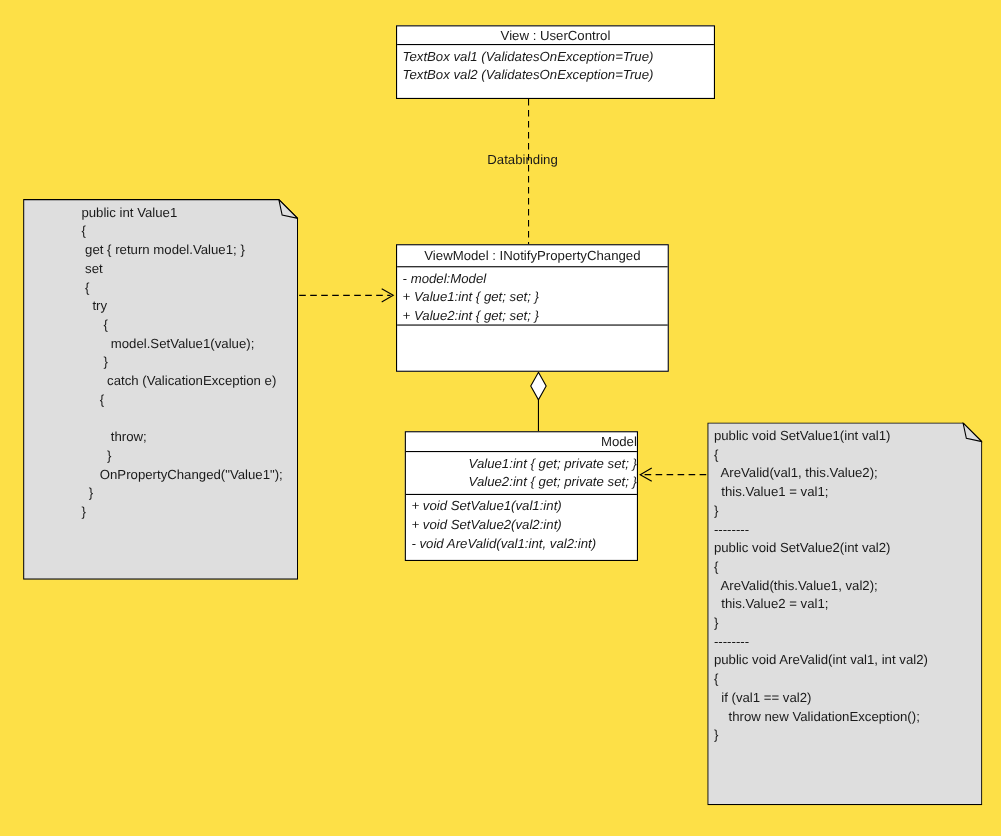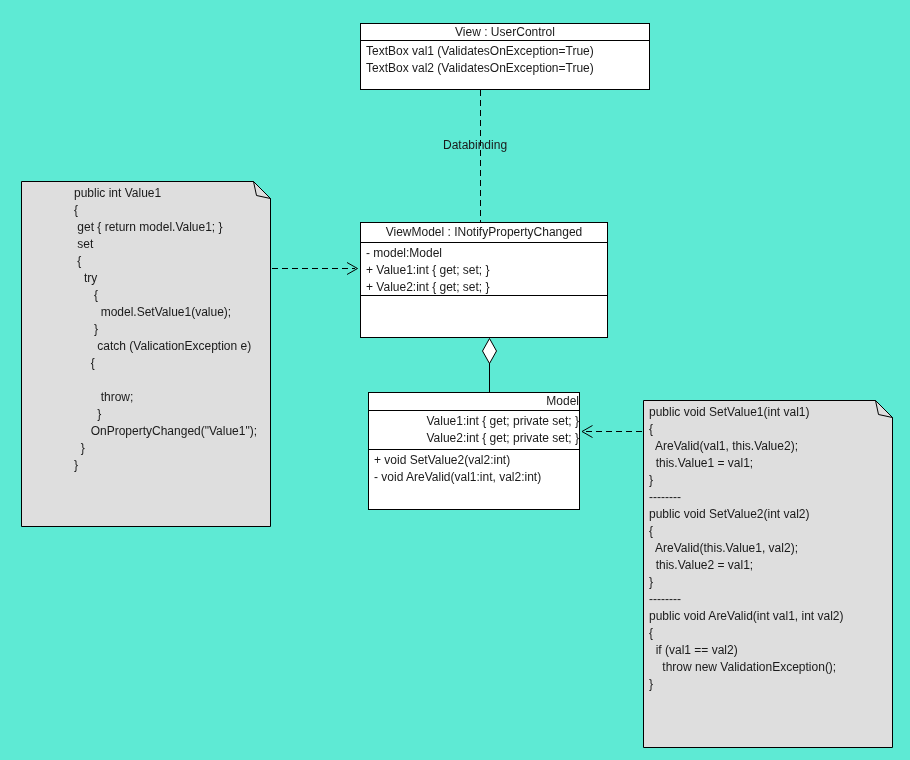--- a/index.html
+++ b/index.html
@@ -1,26 +1,26 @@
 <!DOCTYPE html>
 <html><head>
 <meta charset="utf-8">
 <style>
   html, body { margin:0; padding:0; background:#ffffff; }
   .canvas {
-    position:relative; width:910px; height:760px; background:#5eead4;
+    position:relative; width:910px; height:760px; background:#fde047;
     font-family:"Liberation Sans","DejaVu Sans",sans-serif;
     font-size:12px; color:#1a1a1a; overflow:hidden;
   }
   .connector-layer { position:absolute; left:0; top:0; width:910px; height:760px; pointer-events:none; }
 
   .uml-class { position:absolute; background:#ffffff; border:1px solid #000; box-sizing:border-box; }
   .uml-title { text-align:center; white-space:nowrap; overflow:hidden; box-sizing:border-box; }
   .uml-section { border-top:1px solid #000; box-sizing:border-box; padding:2px 0 0 5px; overflow:hidden; }
-  .uml-row { line-height:17px; white-space:nowrap; }
+  .uml-row { line-height:17px; white-space:nowrap;font-style:italic; }
 
   .view-box { left:360px; top:23px; width:290px; height:67px; }
   .view-box .uml-title { height:16px; line-height:16px; }
   .view-box .uml-section { height:49px; }
 
   .viewmodel-box { left:360px; top:222px; width:248px; height:116px; }
   .viewmodel-box .uml-title { height:19px; line-height:19px; }
   .viewmodel-box .vm-attrs { height:53px; }
   .viewmodel-box .vm-methods { height:42px; }
 
@@ -30,21 +30,21 @@
   .model-box .model-methods { height:60px; }
 
   .note { position:absolute; }
   .note svg.note-shape { position:absolute; left:0; top:0; }
   .note pre.note-text {
     position:relative; margin:0; padding:4px 0 0 6px;
     font-family:"Liberation Sans","DejaVu Sans",sans-serif;
     font-size:12px; line-height:17px; white-space:pre; color:#1a1a1a;
   }
   .left-note { left:21px; top:181px; width:250px; height:346px;padding-left:47px; }
-  .right-note { left:643px; top:400px; width:250px; height:348px; }
+  .right-note { left:643px; top:384px; width:250px; height:348px; }
 
   .floating-label {
     position:absolute; left:443px; top:137px; width:76px;
     line-height:16px; white-space:nowrap;
   }
 </style>
 </head>
 <body>
 
 <div class="canvas">
@@ -83,20 +83,21 @@
     <div class="uml-section vm-methods"></div>
   </div>
 
   <div class="uml-class model-box">
     <div class="uml-title">Model</div>
     <div class="uml-section model-attrs">
       <div class="uml-row">Value1:int { get; private set; }</div>
       <div class="uml-row">Value2:int { get; private set; }</div>
     </div>
     <div class="uml-section model-methods">
+      <div class="uml-row">+ void SetValue1(val1:int)</div>
       <div class="uml-row">+ void SetValue2(val2:int)</div>
       <div class="uml-row">- void AreValid(val1:int, val2:int)</div>
     </div>
   </div>
 
   <div class="note left-note">
     <svg class="note-shape" width="250" height="346" viewBox="0 0 250 346" xmlns="http://www.w3.org/2000/svg">
       <path d="M0.5,0.5 L232.5,0.5 L249.5,17.5 L249.5,345.5 L0.5,345.5 Z" fill="#dedede" stroke="#000" stroke-width="1"></path>
       <path d="M232.5,0.5 L235.5,14.5 L249.5,17.5 Z" fill="#dedede" stroke="#000" stroke-width="1"></path>
     </svg>

